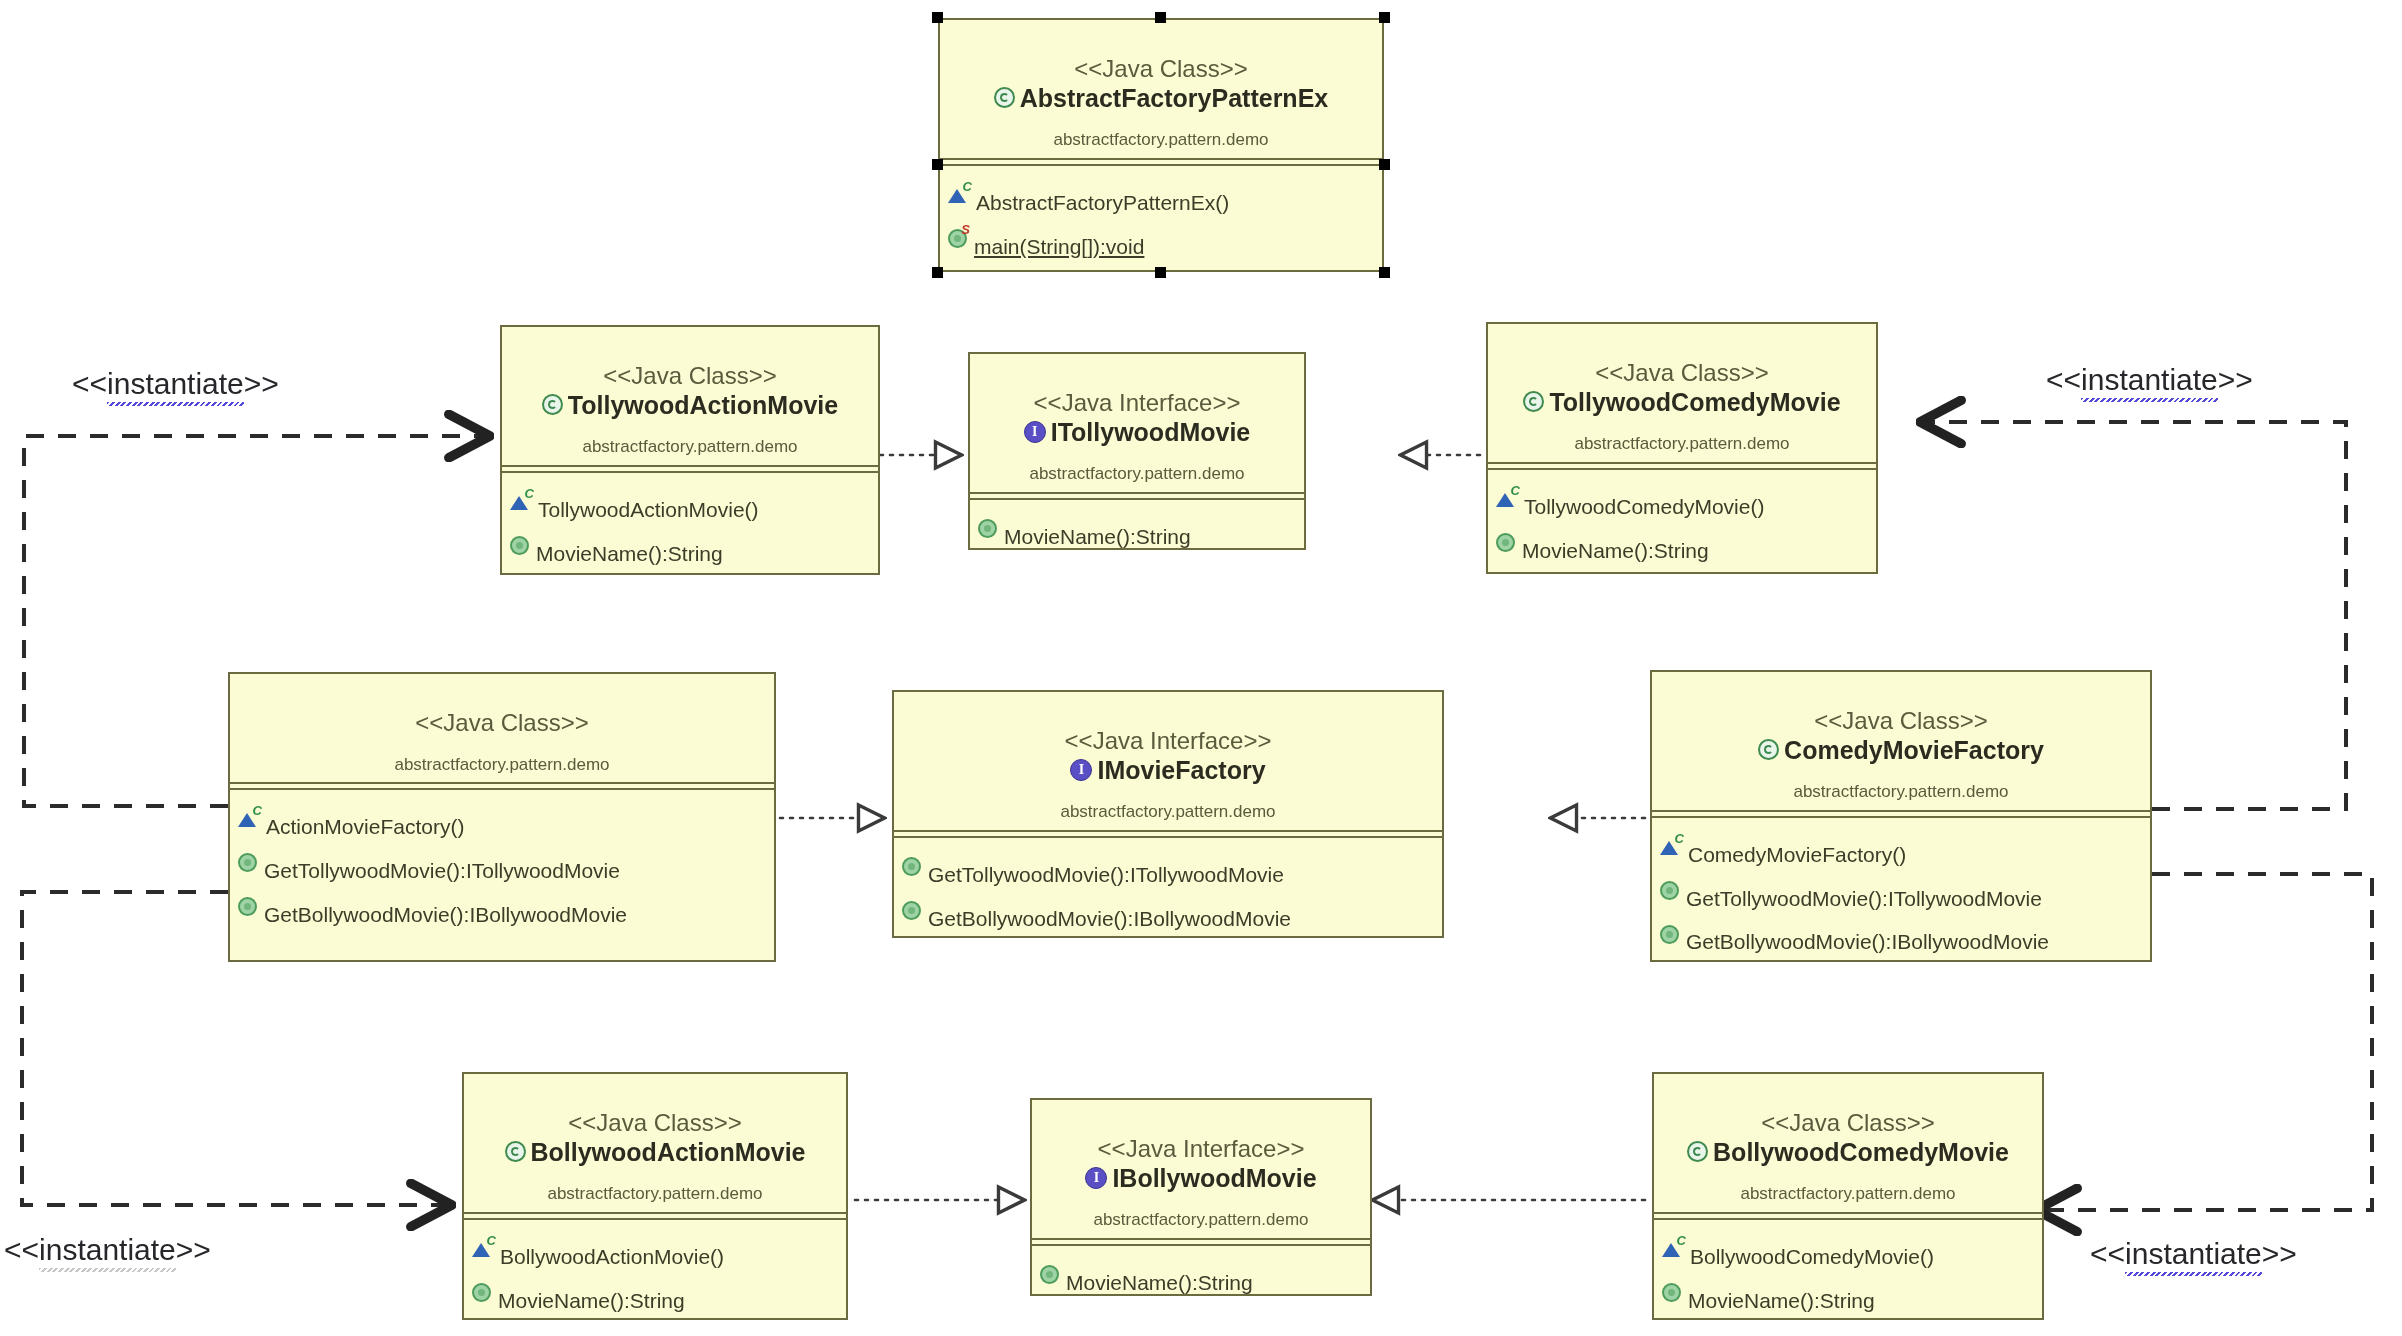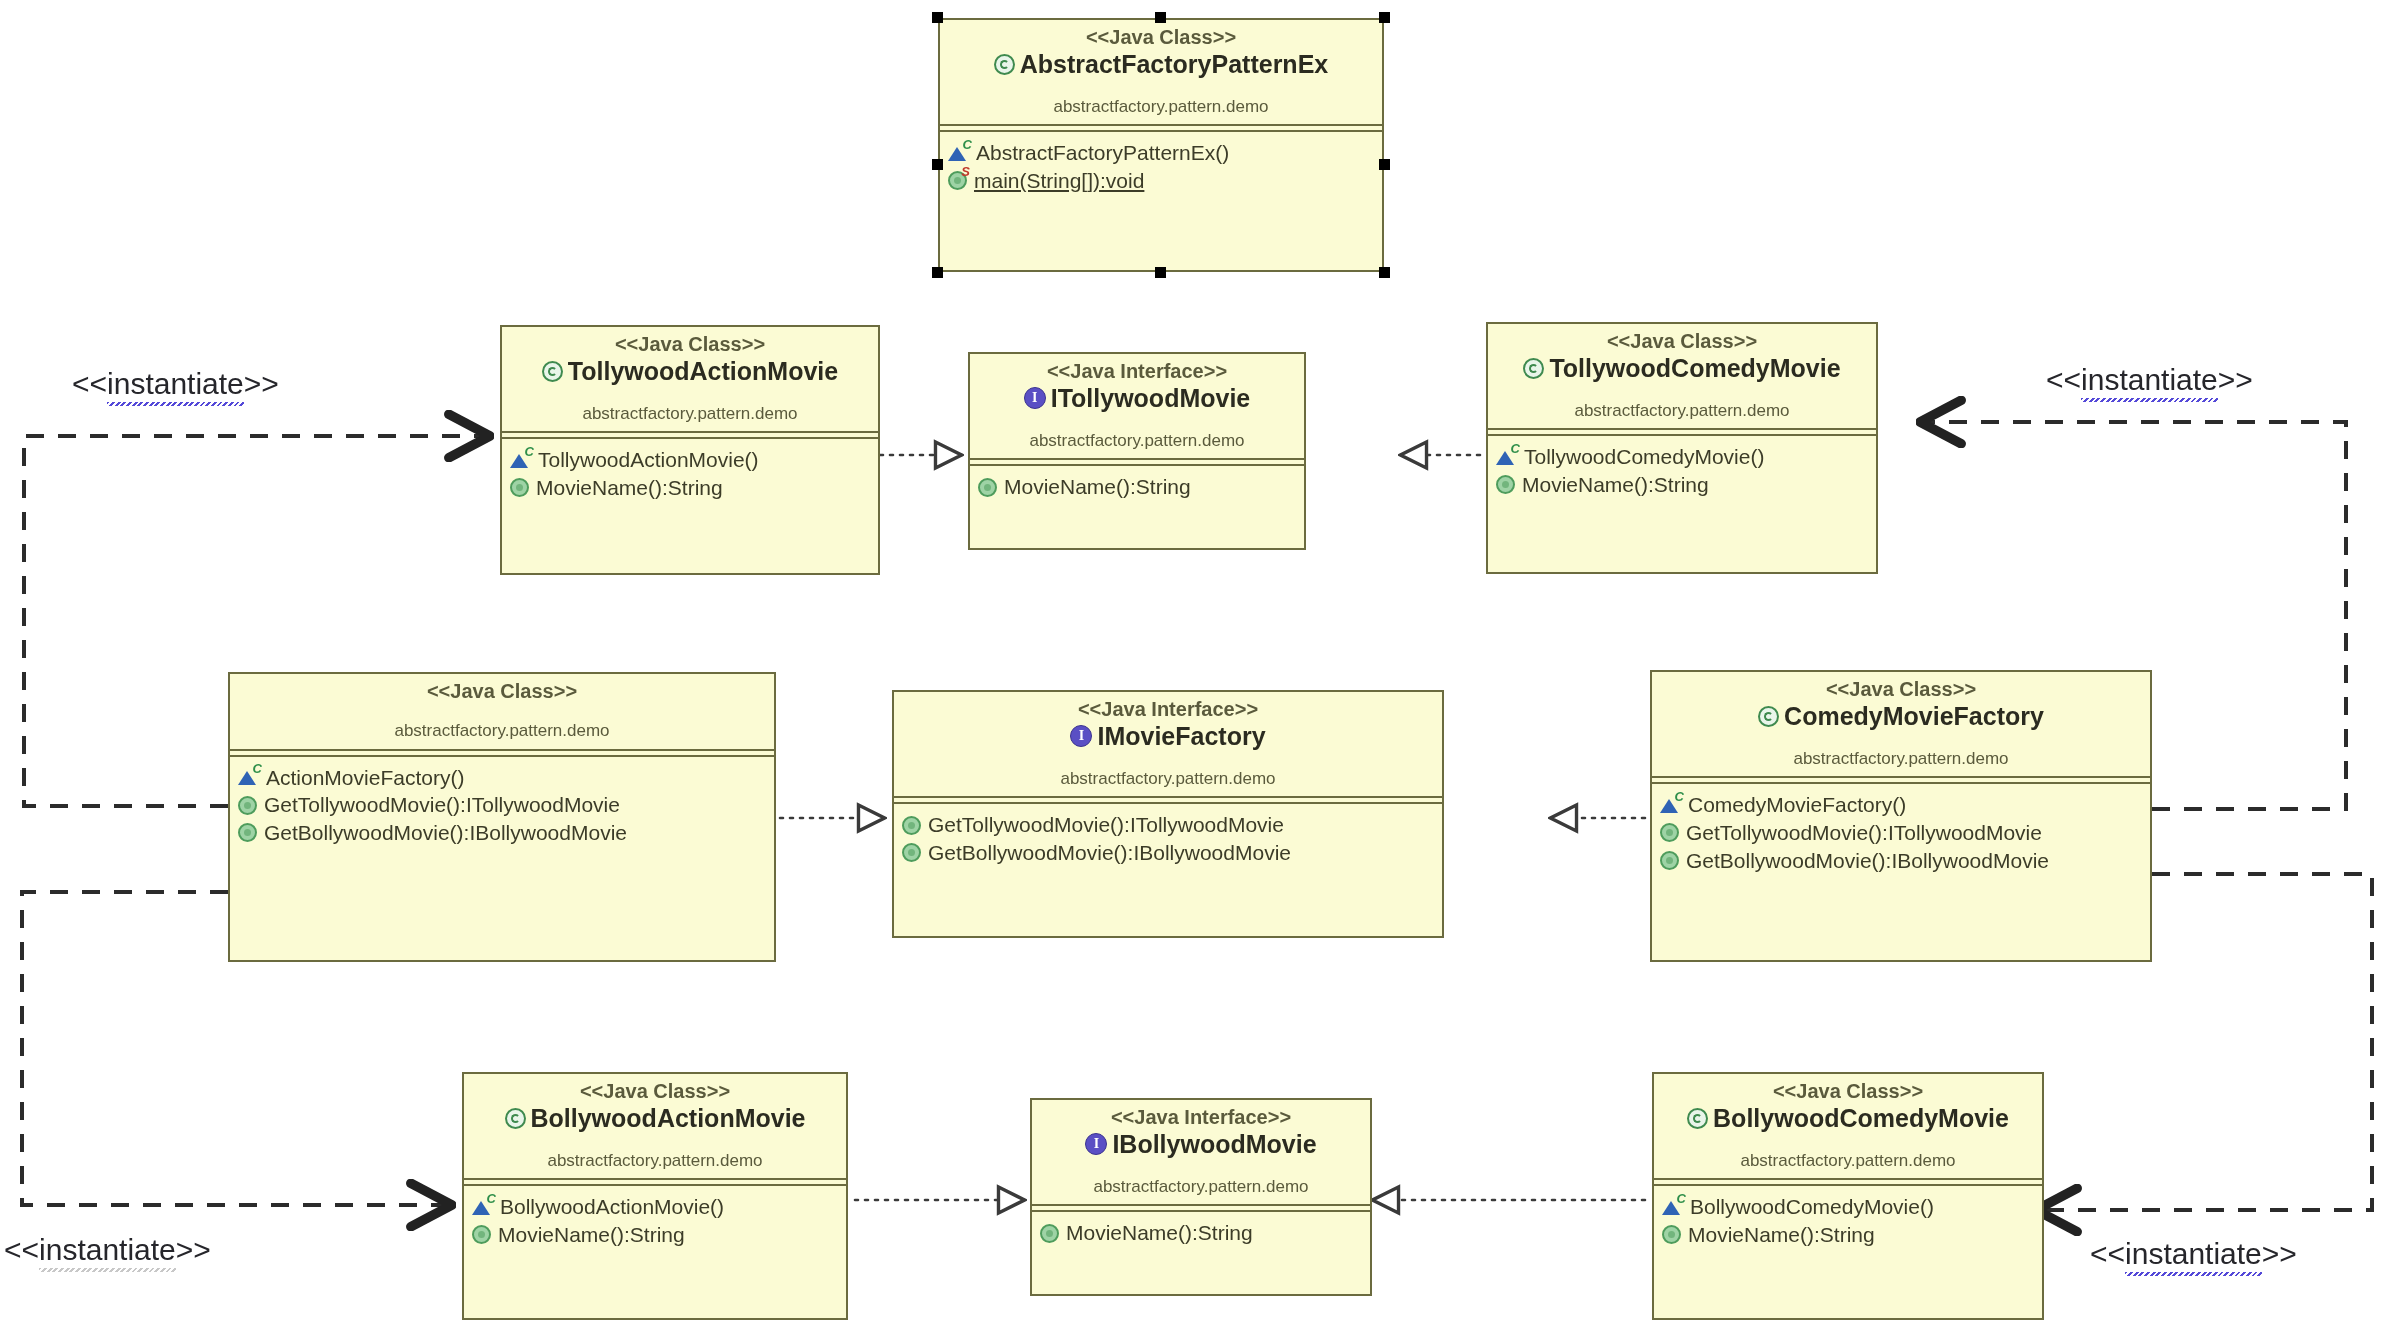--- a/index.html
+++ b/index.html
@@ -8,30 +8,30 @@
 
   #canvas{position:absolute;left:0;top:0;width:2402px;height:1336px;}
 
   
   #wires{position:absolute;left:0;top:0;width:2402px;height:1336px;}
 
   
   .uml{position:absolute;background:#fbfbd4;border:2px solid #6b6b3f;
        box-sizing:border-box;z-index:5;}
   .uml .hdr{padding:6px 8px 8px 8px;text-align:center;}
-  .uml .stereo{font-size:20px;color:#5a5a3c;line-height:1.15;font-weight:700;}
+  .uml .stereo{font-size:24px;color:#5a5a3c;line-height:1.15;font-weight:400;margin-top:29px;}
   .uml .nameline{display:flex;align-items:center;justify-content:center;
                  gap:5px;line-height:1.15;margin-top:1px;}
   .uml .cname{font-size:25px;font-weight:bold;color:#2b2b20;white-space:nowrap;}
   .uml .pkg{font-size:17px;color:#5a5a3c;margin-top:18px;line-height:1.15;}
   .uml .sep{border-top:2px solid #6b6b3f;}
   .uml .ops{padding:7px 6px 8px 8px;}
   .uml .op{display:flex;align-items:center;gap:7px;font-size:21px;
            color:#3c3c28;line-height:1.32;white-space:nowrap;}
-  .uml .op .txt{position:relative;}
+  .uml .op .txt{position:relative;margin-top:16px;}
   .uml .op.static .txt{text-decoration:underline;text-align:center;}
 
   
   .ic{flex:0 0 auto;position:relative;display:inline-block;}
   .ic-class{width:21px;height:21px;border-radius:50%;
             border:2.5px solid #3f8a4f;box-sizing:border-box;
             background:#e9f5ea;}
   .ic-class::after{content:"";position:absolute;left:4px;top:4px;
             width:9px;height:9px;border-radius:50%;
             border:2.5px solid #3f8a4f;border-right-color:transparent;

